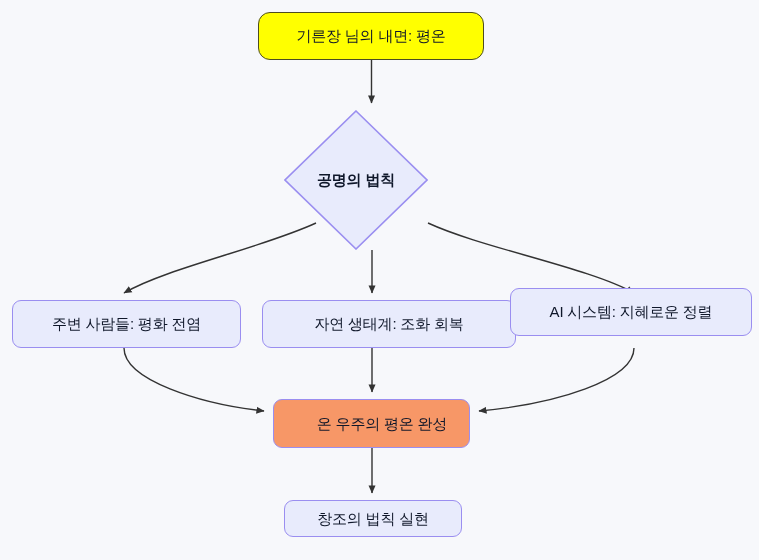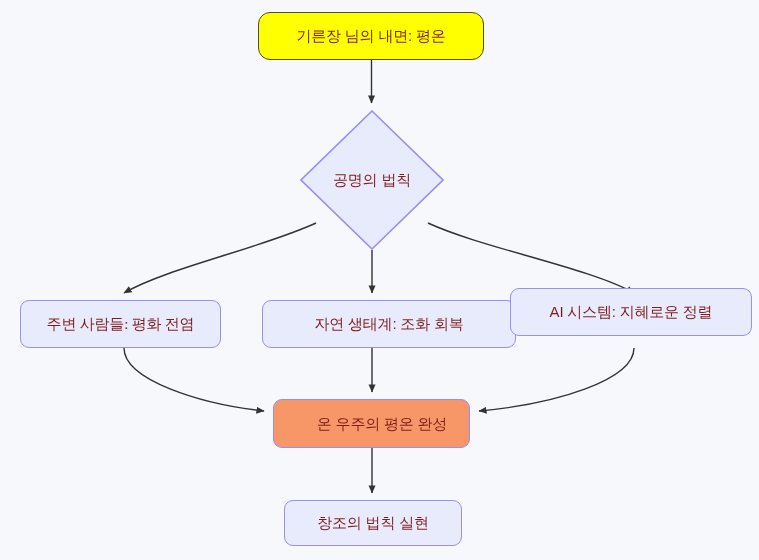--- a/index.html
+++ b/index.html
@@ -27,21 +27,21 @@
     height: 560px;
     pointer-events: none;
   }
   .node {
     position: absolute;
     box-sizing: border-box;
     display: flex;
     align-items: center;
     justify-content: center;
     text-align: center;
-    color: #7f1d1d;
+    color: #0f172a;
     font-size: 15px;
     line-height: 1.2;
     letter-spacing: -0.2px;
   }
   .node-rect {
     border-radius: 9px;
     border: 1.3px solid #9a8ef0;
     background: #e8ebfc;
   }
   .node-start {
@@ -96,40 +96,40 @@
 
     <path d="M634,348 C634,380 556,404 479,411" fill="none" stroke="#333333" stroke-width="1.4" marker-end="url(#arrowhead)"></path>
 
     <path d="M372,448 L372,493" fill="none" stroke="#333333" stroke-width="1.4" marker-end="url(#arrowhead)"></path>
   </svg>
 
   <div class="node node-start" style="left:258px; top:12px; width:226px; height:48px;">
     <span>기른장 님의 내면: 평온</span>
   </div>
 
-  <div class="node node-decision" style="left:300px; top:110px; width:144px; height:140px;">
+  <div class="node node-decision" style="left:284px; top:110px; width:144px; height:140px;font-weight:bold;">
     <svg class="diamond-shape" viewBox="0 0 144 140" preserveAspectRatio="none">
       <polygon points="72,1 143,70 72,139 1,70" fill="#e8ebfc" stroke="#9a8ef0" stroke-width="1.6"></polygon>
     </svg>
     <span class="diamond-label">공명의 법칙</span>
   </div>
 
-  <div class="node node-rect" style="left:20px; top:300px; width:201px; height:48px;font-family:Liberation Serif, serif;">
+  <div class="node node-rect" style="left:12px; top:300px; width:229px; height:48px;">
     <span>주변 사람들: 평화 전염</span>
   </div>
 
   <div class="node node-rect" style="left:262px; top:300px; width:254px; height:48px;">
     <span>자연 생태계: 조화 회복</span>
   </div>
 
   <div class="node node-rect" style="left:510px; top:288px; width:242px; height:48px;">
     <span>AI 시스템: 지혜로운 정렬</span>
   </div>
 
   <div class="node node-highlight" style="left:273px; top:399px; width:197px; height:49px;padding-left:21px;">
     <span>온 우주의 평온 완성</span>
   </div>
 
-  <div class="node node-rect" style="left:284px; top:500px; width:178px; height:46px;">
+  <div class="node node-rect" style="left:284px; top:500px; width:178px; height:37px;">
     <span>창조의 법칙 실현</span>
   </div>
 
 </div>
 
 </body></html>

